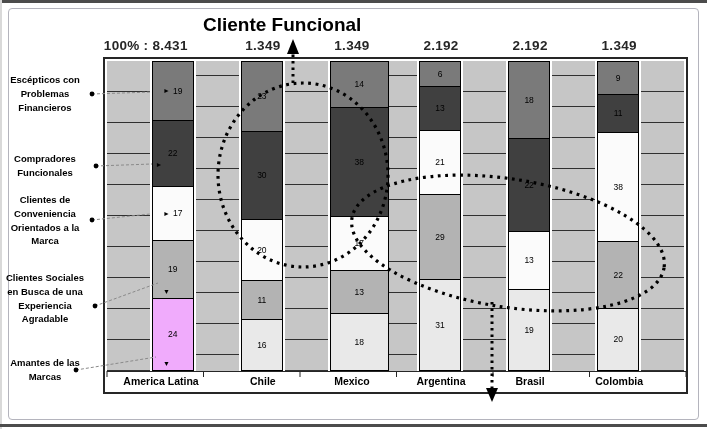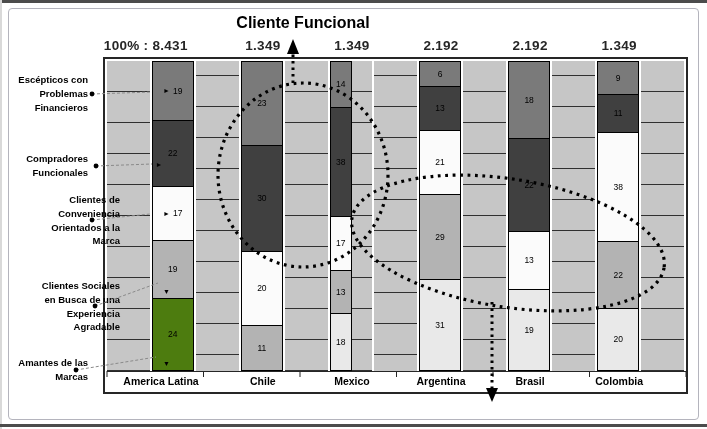--- a/index.html
+++ b/index.html
@@ -36,37 +36,37 @@
     border-bottom:1px solid #000;box-sizing:border-box;min-height:0;
   }
   .bar-segment:last-child{border-bottom:none;justify-content:center;}
   .seg-value{font-size:8.5px;color:#000;line-height:1;}
   .seg-marker{font-size:7px;color:#000;line-height:1;}
   .seg-marker.inline{margin-right:3px;}
   .seg-marker.abs-mid{position:absolute;left:3px;bottom:28%;}
   .seg-marker.abs-bottom{position:absolute;left:26%;bottom:3px;}
   .axis-line{position:absolute;left:107px;top:371px;width:579px;height:1px;background:#262626;}
   .top-annotation{
-    position:absolute;left:203px;top:14px;width:200px;text-align:center;
-    font-size:16px;font-weight:bold;color:#000;
+    position:absolute;left:203px;top:14px;width:200px;text-align:left;
+    font-size:19px;font-weight:bold;color:#000;
   }
   .bottom-annotation{
     position:absolute;left:417px;top:403px;width:262px;text-align:center;
     font-size:13.5px;font-weight:bold;color:#000;
   }
   .total-label{
     position:absolute;top:38px;text-align:center;font-size:13.5px;font-weight:bold;color:#262626;
     letter-spacing:0.3px;
   }
   .country-label{
     position:absolute;top:375px;width:90px;text-align:center;
     font-size:10.5px;font-weight:bold;color:#000;
   }
   .row-label{
-    position:absolute;left:2px;width:86px;text-align:right;
+    position:absolute;left:2px;width:86px;text-align:center;
     font-size:9.5px;font-weight:bold;color:#000;line-height:1.45;
   }
   .overlay-svg{position:absolute;left:0;top:0;pointer-events:none;}
 </style>
 </head>
 <body>
 
 <div class="figure">
   <div class="window-strip-top"></div>
   <div class="window-edge-left"></div>
@@ -108,40 +108,43 @@
           <span class="seg-value">22</span>
         </div>
         <div class="bar-segment" style="flex-grow: 17; background: rgb(251, 251, 251);">
           <span class="seg-marker inline">►</span>
           <span class="seg-value">17</span>
         </div>
         <div class="bar-segment" style="flex-grow: 19; background: rgb(179, 179, 179);">
           <span class="seg-marker abs-bottom">▼</span>
           <span class="seg-value">19</span>
         </div>
-        <div class="bar-segment" style="flex-grow: 24; background: #4d7c0f;">
+        <div class="bar-segment" style="flex-grow: 24; background: #f0abfc;">
           <span class="seg-marker abs-bottom">▼</span>
           <span class="seg-value">24</span>
         </div>
       </div>
       <div class="bar-column" style="left: 133.615px; width: 42.5385px;">
         <div class="bar-segment" style="flex-grow: 23; background: rgb(122, 122, 122);">
           <span class="seg-value">23</span>
         </div>
         <div class="bar-segment" style="flex-grow: 30; background: rgb(64, 64, 64);">
           <span class="seg-value">30</span>
         </div>
         <div class="bar-segment" style="flex-grow: 20; background: rgb(251, 251, 251);">
           <span class="seg-value">20</span>
         </div>
         <div class="bar-segment" style="flex-grow: 11; background: rgb(179, 179, 179);">
           <span class="seg-value">11</span>
         </div>
-      </div>
-      <div class="bar-column" style="left: 222.692px; width: 22px;">
+        <div class="bar-segment" style="flex-grow: 16; background: rgb(233, 233, 233);">
+          <span class="seg-value">16</span>
+        </div>
+      </div>
+      <div class="bar-column" style="left: 222.692px; width: 59px;">
         <div class="bar-segment" style="flex-grow: 14; background: rgb(122, 122, 122);">
           <span class="seg-value">14</span>
         </div>
         <div class="bar-segment" style="flex-grow: 38; background: rgb(64, 64, 64);">
           <span class="seg-value">38</span>
         </div>
         <div class="bar-segment" style="flex-grow: 17; background: rgb(251, 251, 251);">
           <span class="seg-value">17</span>
         </div>
         <div class="bar-segment" style="flex-grow: 13; background: rgb(179, 179, 179);">
@@ -198,22 +201,22 @@
         <div class="bar-segment" style="flex-grow: 20; background: rgb(233, 233, 233);">
           <span class="seg-value">20</span>
         </div>
       </div>
     </div>
   <div class="axis-line"></div>
 
   <div id="row-labels">
       <div class="row-label" style="top: 73px;">Escépticos con Problemas Financieros</div>
       <div class="row-label" style="top: 152px;">Compradores Funcionales</div>
-      <div class="row-label" style="top: 193px; padding-left: 32px;">Clientes de Conveniencia Orientados a la Marca</div>
-      <div class="row-label" style="top: 279px; margin-left: 32px;">Clientes Sociales en Busca de una Experiencia Agradable</div>
+      <div class="row-label" style="top: 193px;">Clientes de Conveniencia Orientados a la Marca</div>
+      <div class="row-label" style="top: 271px;">Clientes Sociales en Busca de una Experiencia Agradable</div>
       <div class="row-label" style="top: 356px;">Amantes de las Marcas</div>
     </div>
   <div id="country-labels">
       <span class="country-label" style="left: 116px;">America Latina</span>
       <span class="country-label" style="left: 217.885px;">Chile</span>
       <span class="country-label" style="left: 306.962px;">Mexico</span>
       <span class="country-label" style="left: 396.038px;">Argentina</span>
       <span class="country-label" style="left: 485.115px;">Brasil</span>
       <span class="country-label" style="left: 574.192px;">Colombia</span>
     </div>

